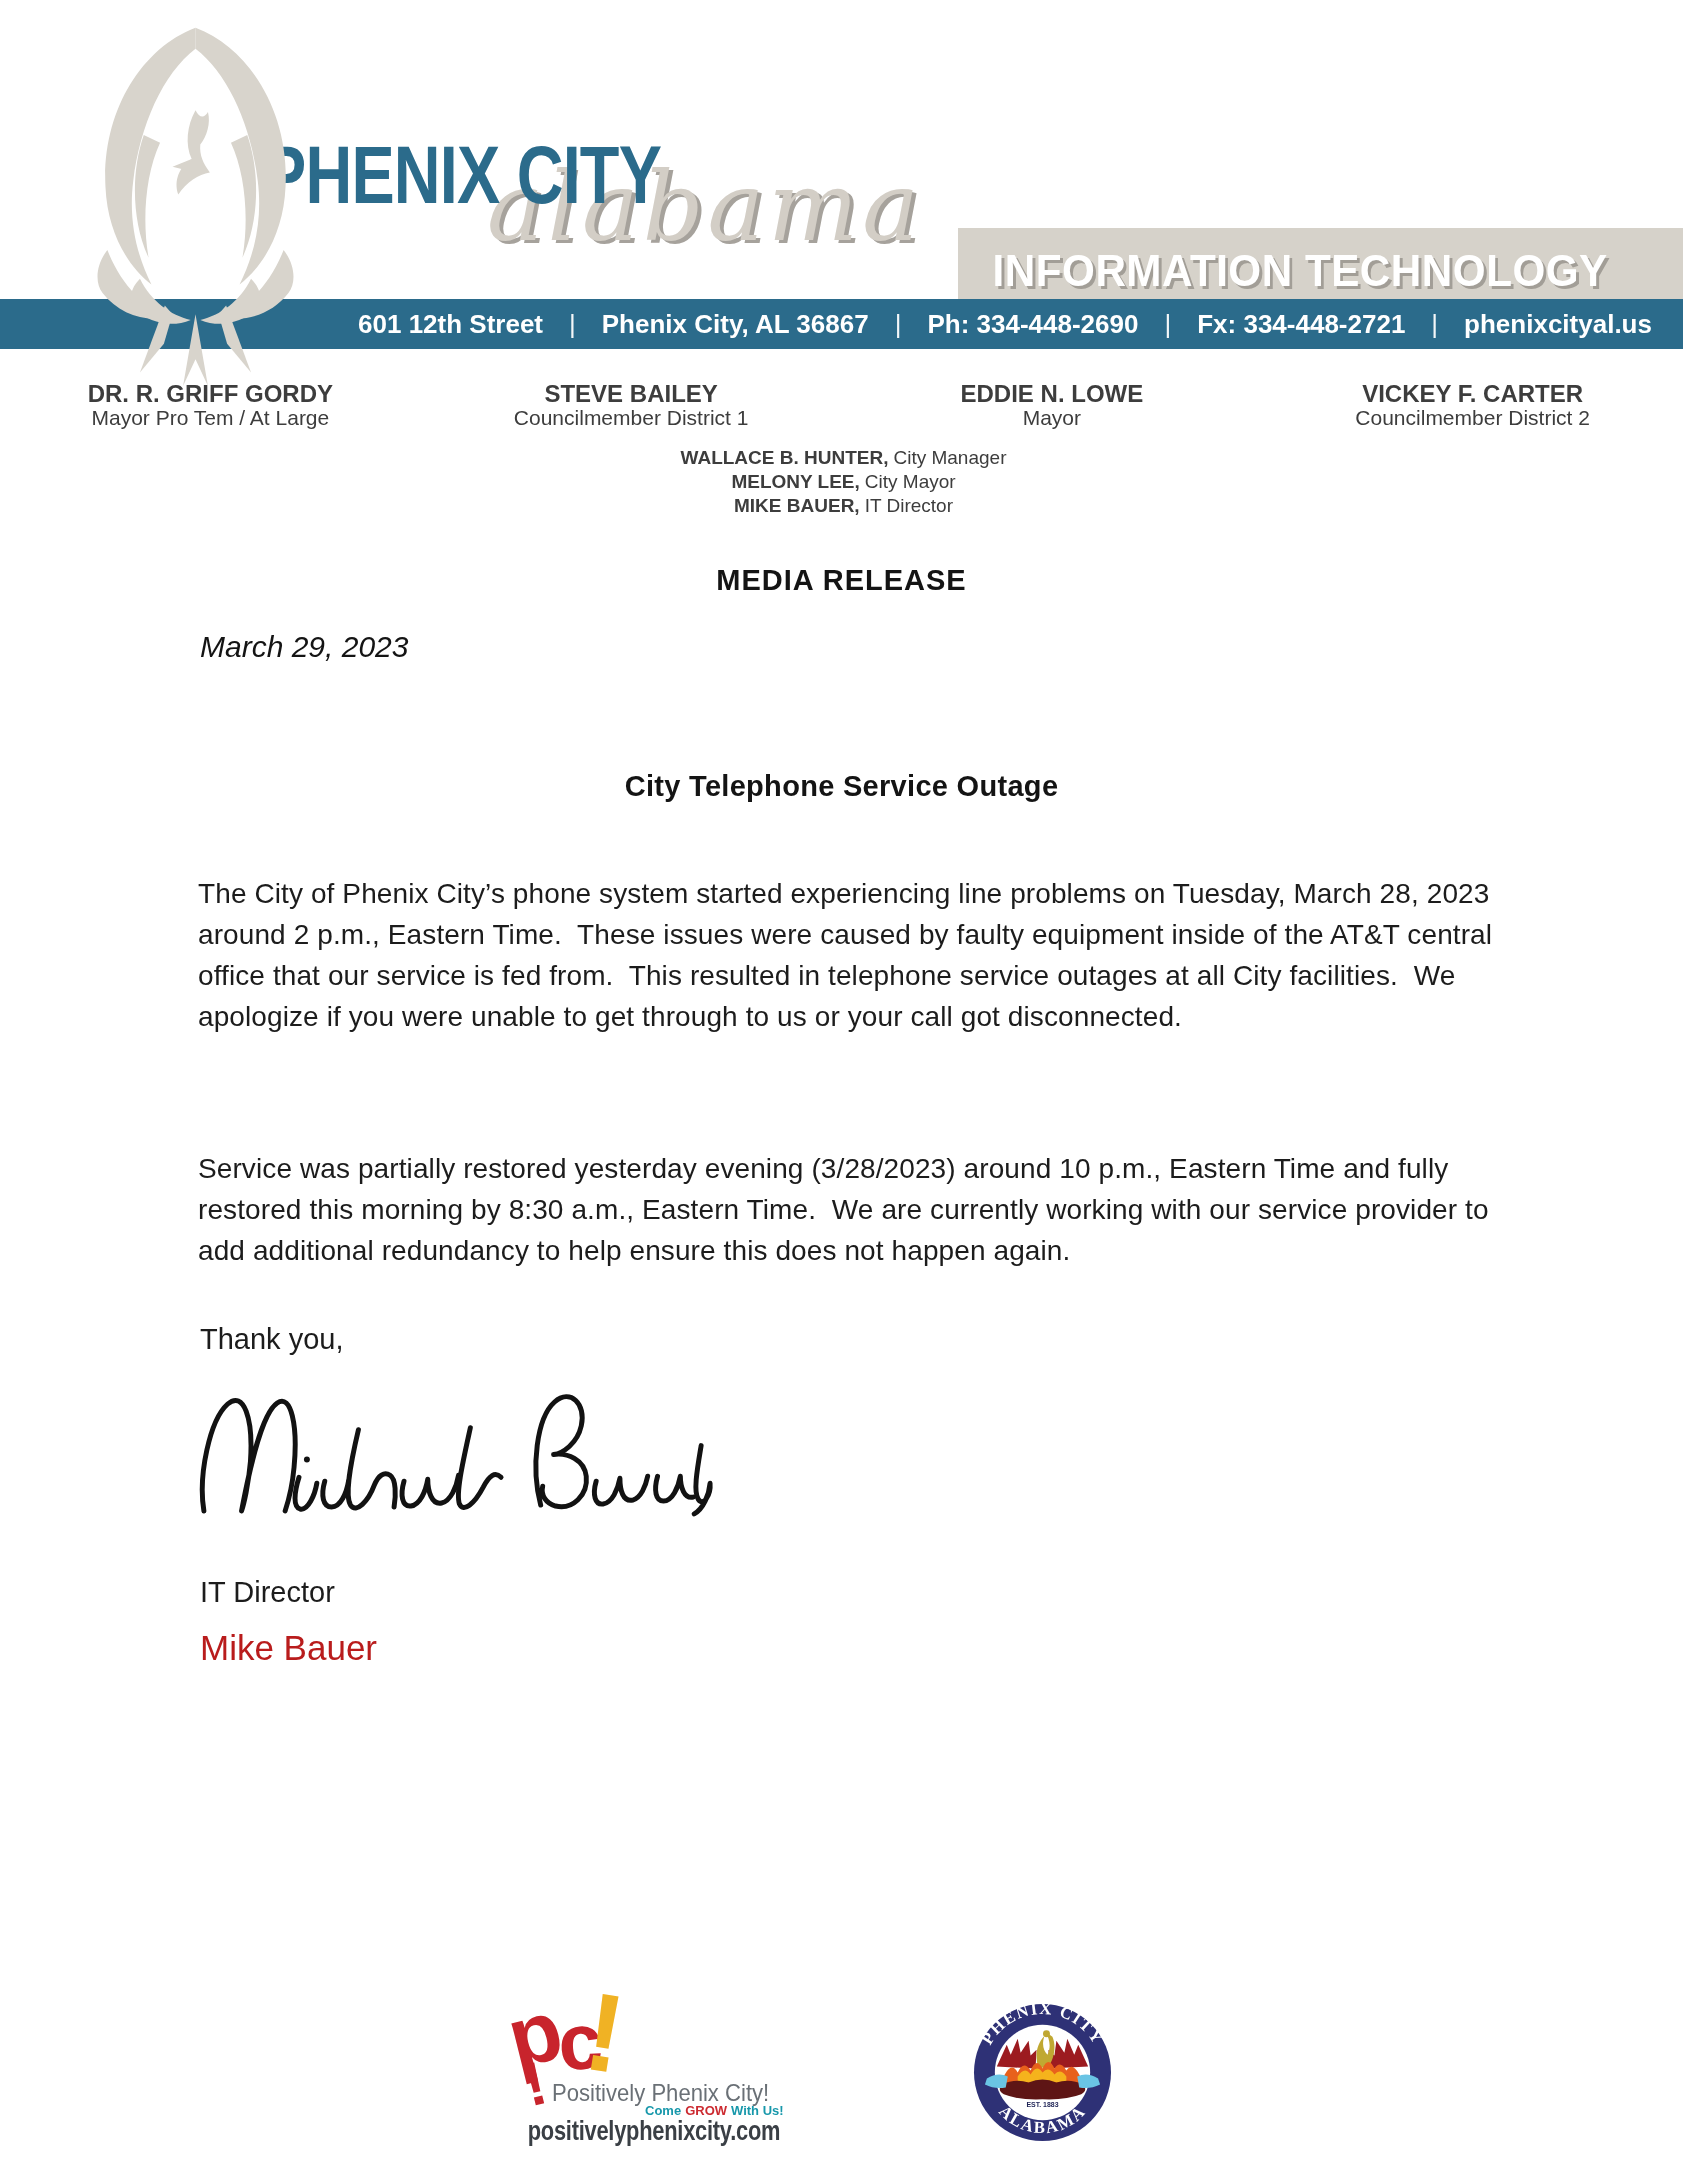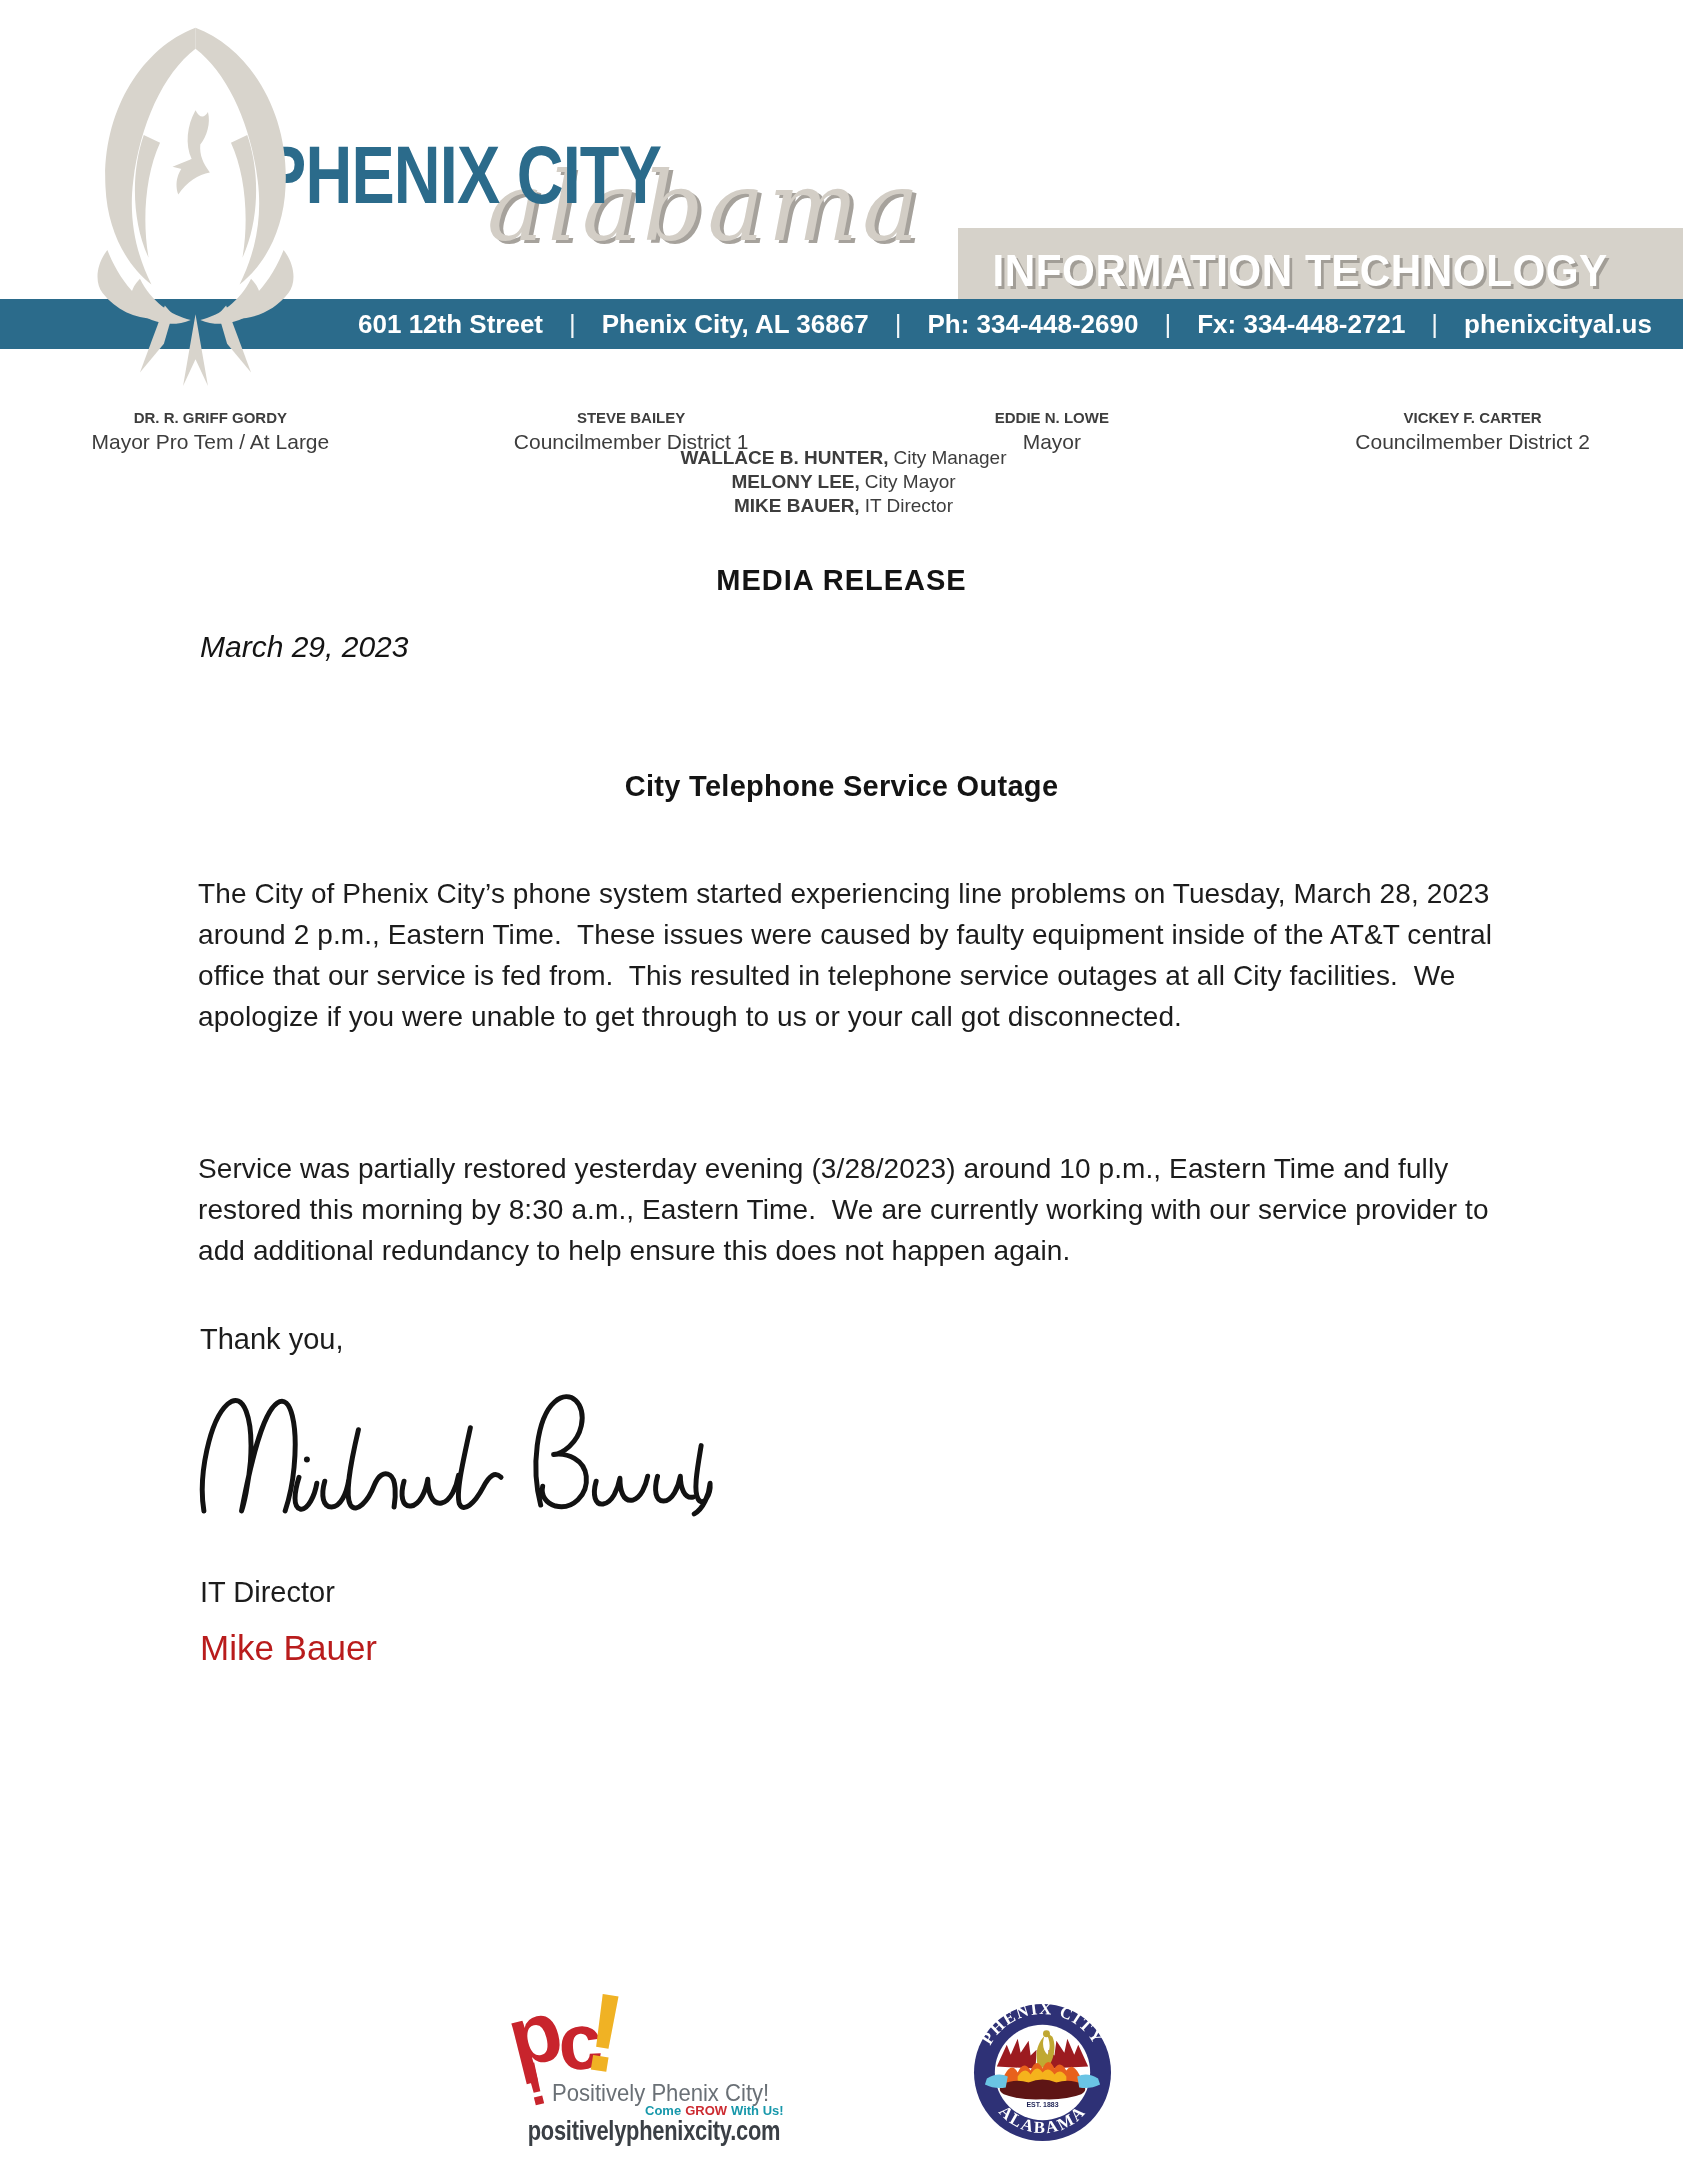--- a/index.html
+++ b/index.html
@@ -30,21 +30,21 @@
   .contact-bar{
     position:absolute;left:0;top:299px;width:1683px;height:50px;background:#2b6b8b;z-index:2;
     display:flex;align-items:center;justify-content:center;gap:26px;
     box-sizing:border-box;padding-left:327px;
     color:#ffffff;font-size:26px;font-weight:bold;white-space:nowrap;
   }
   .contact-sep{font-weight:normal;opacity:.95;}
   
   .council-row{position:absolute;left:0;top:382px;width:1683px;display:flex;z-index:1;}
   .council-member{flex:1;text-align:center;color:#3d3d3d;}
-  .council-name{font-size:15px;font-weight:bold;line-height:24px;margin-top:24px;}
+  .council-name{font-size:24px;font-weight:bold;line-height:24px;}
   .council-title{font-size:21px;line-height:24px;}
   .officials-list{position:absolute;left:0;top:446px;width:1687px;text-align:center;color:#3d3d3d;}
   .official-row{font-size:19px;line-height:24px;}
   .official-name{font-weight:bold;}
   .official-title{margin-left:5px;}
   
   .media-release-heading{
     position:absolute;left:198px;top:564px;width:1287px;text-align:center;
     font-size:29px;font-weight:bold;letter-spacing:1px;color:#141414;
   }

